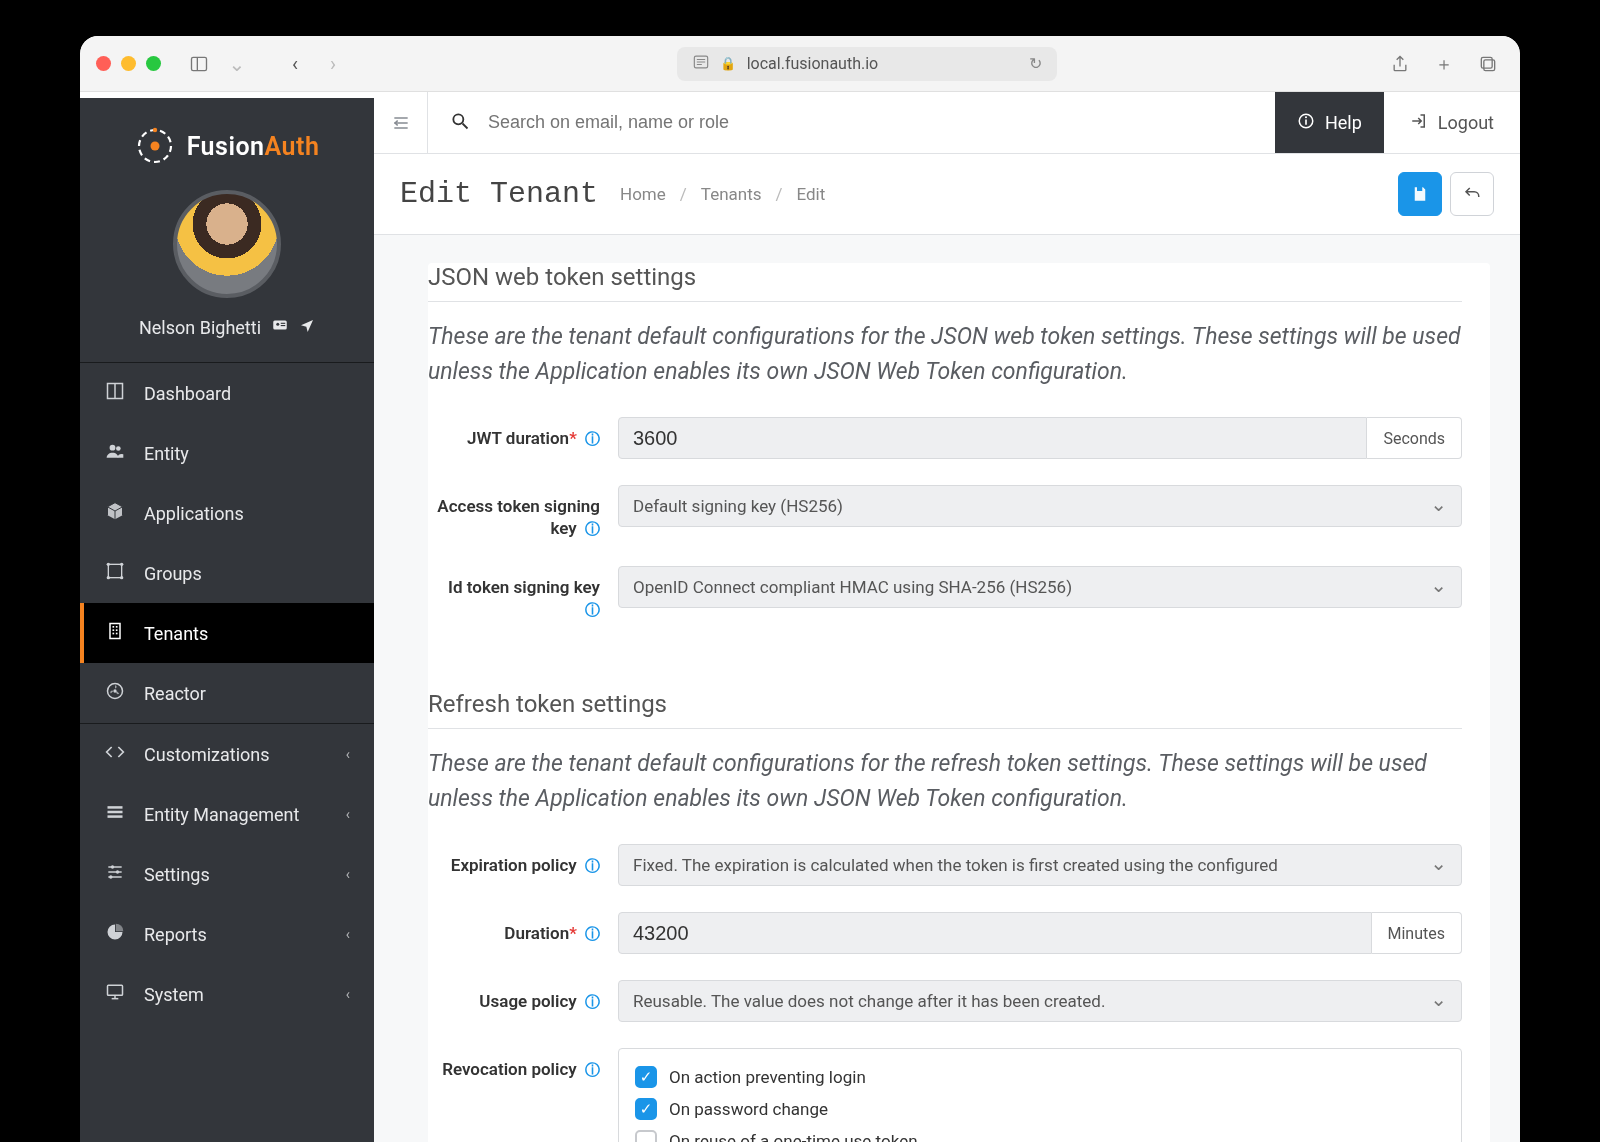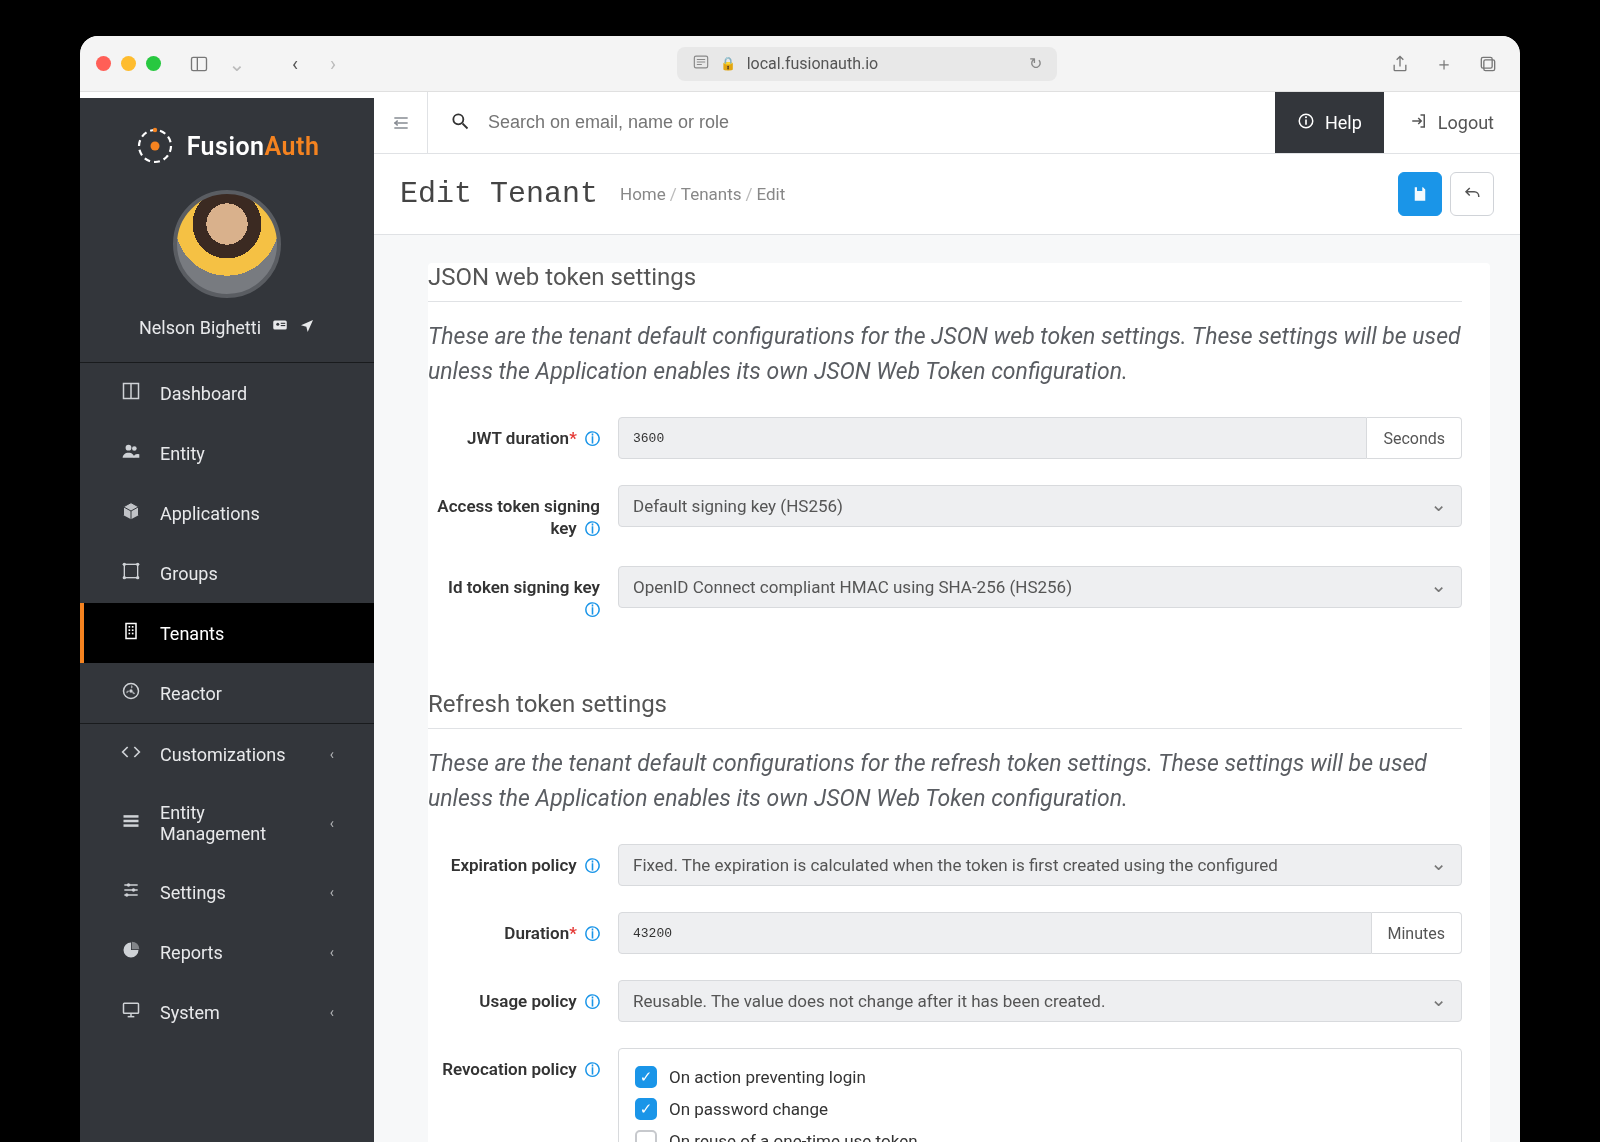--- a/index.html
+++ b/index.html
@@ -24,54 +24,54 @@
 .sb-logo-row { display: flex; align-items: center; justify-content: center; gap: 12px; }
 .sb-logo-mark { width: 40px; height: 40px; position: relative; }
 .sb-logo-mark svg { width: 100%; height: 100%; }
 .sb-logo-text { font-size: 25px; font-weight: 600; color: #fff; letter-spacing: 0.5px; }
 .sb-logo-text .accent { color: #f58320; }
 .sb-profile { text-align: center; padding: 14px 0 24px; }
 .avatar { width: 108px; height: 108px; border-radius: 50%; margin: 0 auto 18px; border: 4px solid #5a5d62; overflow: hidden; background: radial-gradient(circle at 50% 30%, #d9b18c 0 24%, #3b2a22 24% 40%, #f5c144 40% 60%, #787b80 60%); }
 .profile-name-row { display: flex; align-items: center; justify-content: center; gap: 10px; color: #e8e9eb; font-size: 18px; }
 .sb-divider { height: 1px; background: #000; opacity: 0.5; }
 .sb-nav { flex: 1; overflow: auto; }
-.sb-item { display: flex; align-items: center; gap: 18px; padding: 18px 40px; font-size: 18px; color: #e8e9eb; cursor: pointer; position: relative; }
+.sb-item { display: flex; align-items: center; gap: 18px; padding: 18px 24px; font-size: 18px; color: #e8e9eb; cursor: pointer; position: relative; }
 .sb-item.active { background: #000; color: #fff; }
 .sb-item.active::before { content: ""; position: absolute; left: 0; top: 0; bottom: 0; width: 4px; background: #f58320; }
 .sb-item .ico { width: 22px; text-align: center; font-size: 18px; color: #cfd2d6; flex-shrink: 0; }
 .sb-item.active .ico { color: #fff; }
 .sb-item .chev { margin-left: auto; font-size: 14px; opacity: 0.7; }
 
 .main { flex: 1; display: flex; flex-direction: column; background: #f7f8f9; }
 .topbar { height: 62px; background: #fff; border-bottom: 1px solid #e0e2e5; display: flex; align-items: center; }
 .tb-toggle { width: 54px; display: flex; align-items: center; justify-content: center; border-right: 1px solid #e0e2e5; height: 100%; color: #868b92; font-size: 18px; }
 .tb-search { flex: 1; display: flex; align-items: center; padding: 0 22px; gap: 18px; color: #868b92; font-size: 18px; }
 .tb-search input { border: none; outline: none; font-size: 18px; flex: 1; background: transparent; }
 .tb-help { background: #33363b; color: #fff; padding: 0 22px; height: 100%; display: flex; align-items: center; gap: 10px; font-size: 18px; }
 .tb-logout { padding: 0 26px; display: flex; align-items: center; gap: 10px; font-size: 18px; color: #555; }
 
 .page-head { background: #fff; border-bottom: 1px solid #e0e2e5; padding: 18px 26px; display: flex; align-items: center; }
 .page-title { font-size: 30px; color: #444; font-weight: 400; margin-right: 22px; font-family: Liberation Mono, monospace; }
-.bcrumb { display: flex; gap: 4px; color: #888; font-size: 17px; }
+.bcrumb { display: flex; gap: 14px; color: #888; font-size: 17px; }
 .bcrumb span.sep { color: #bbb; }
 .page-actions { margin-left: auto; display: flex; gap: 8px; }
 .btn { height: 44px; min-width: 44px; border: 1px solid #d0d3d8; border-radius: 6px; display: flex; align-items: center; justify-content: center; font-size: 18px; background: #fff; color: #555; cursor: pointer; }
 .btn.primary { background: #1a95e8; border-color: #1a95e8; color: #fff; }
 
 .content { flex: 1; overflow: auto; padding: 28px 30px 40px 54px; }
 .panel { background: #fff; padding: 0 28px 28px 0; border-radius: 4px; }
 .section-title { font-size: 24px; color: #555; font-weight: 400; padding-bottom: 10px; border-bottom: 1px solid #e0e2e5; margin-bottom: 18px; }
 .section-desc { font-style: italic; color: #5a5d62; font-size: 23px; line-height: 1.5; margin-bottom: 28px; }
 .form-row { display: flex; margin-bottom: 26px; align-items: flex-start; }
 .form-label { width: 190px; text-align: right; padding-right: 18px; padding-top: 10px; font-size: 17px; color: #333; font-weight: 600; line-height: 1.3; }
 .req { color: #e53935; }
 .info-ico { color: #1a95e8; font-size: 15px; margin-left: 4px; }
 .form-ctrl { flex: 1; }
 .input-group { display: flex; }
-.input-text { flex: 1; height: 42px; background: #eeeff1; border: 1px solid #d8dadd; border-radius: 4px 0 0 4px; padding: 0 14px; font-size: 13px; color: #333; font-family: Liberation Mono, monospace; }
+.input-text { flex: 1; height: 42px; background: #eeeff1; border: 1px solid #d8dadd; border-radius: 4px 0 0 4px; padding: 0 14px; font-size: 20px; color: #333; }
 .input-addon { height: 42px; padding: 0 16px; border: 1px solid #d8dadd; border-left: none; border-radius: 0 4px 4px 0; display: flex; align-items: center; color: #555; font-size: 16px; background: #fff; }
 .select-ctrl { width: 100%; height: 42px; background: #eeeff1; border: 1px solid #d8dadd; border-radius: 4px; padding: 0 14px; font-size: 17px; color: #555; display: flex; align-items: center; position: relative; }
 .select-ctrl::after { content: "⌄"; position: absolute; right: 14px; top: 6px; font-size: 20px; color: #777; }
 .check-group { border: 1px solid #d8dadd; border-radius: 4px; background: #fff; padding: 12px 16px; }
 .check-row { display: flex; align-items: center; gap: 12px; padding: 5px 0; font-size: 17px; color: #333; }
 .checkbox { width: 22px; height: 22px; border: 2px solid #c7c9cd; border-radius: 5px; display: flex; align-items: center; justify-content: center; flex-shrink: 0; background: #fff; }
 .checkbox.checked { background: #1a95e8; border-color: #1a95e8; color: #fff; font-size: 15px; }
 .section-gap { height: 44px; }
 .svg-ico { width: 20px; height: 20px; fill: currentColor; }
 </style>

